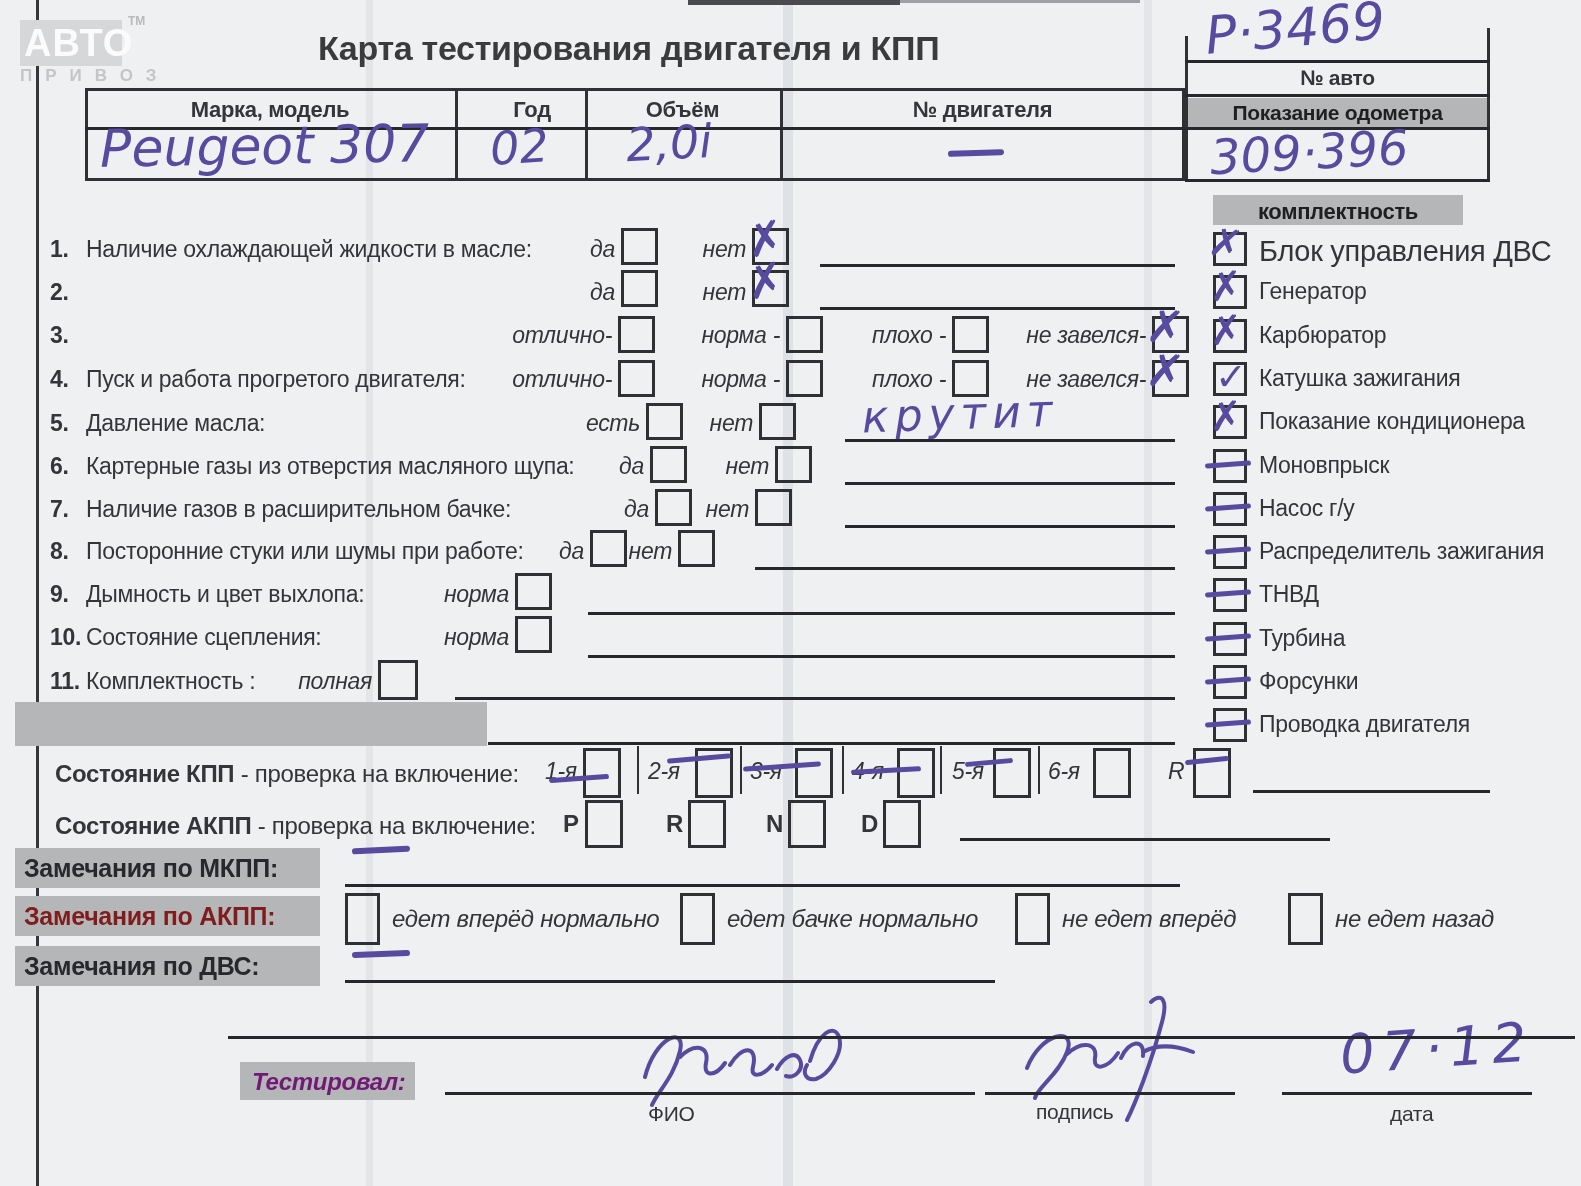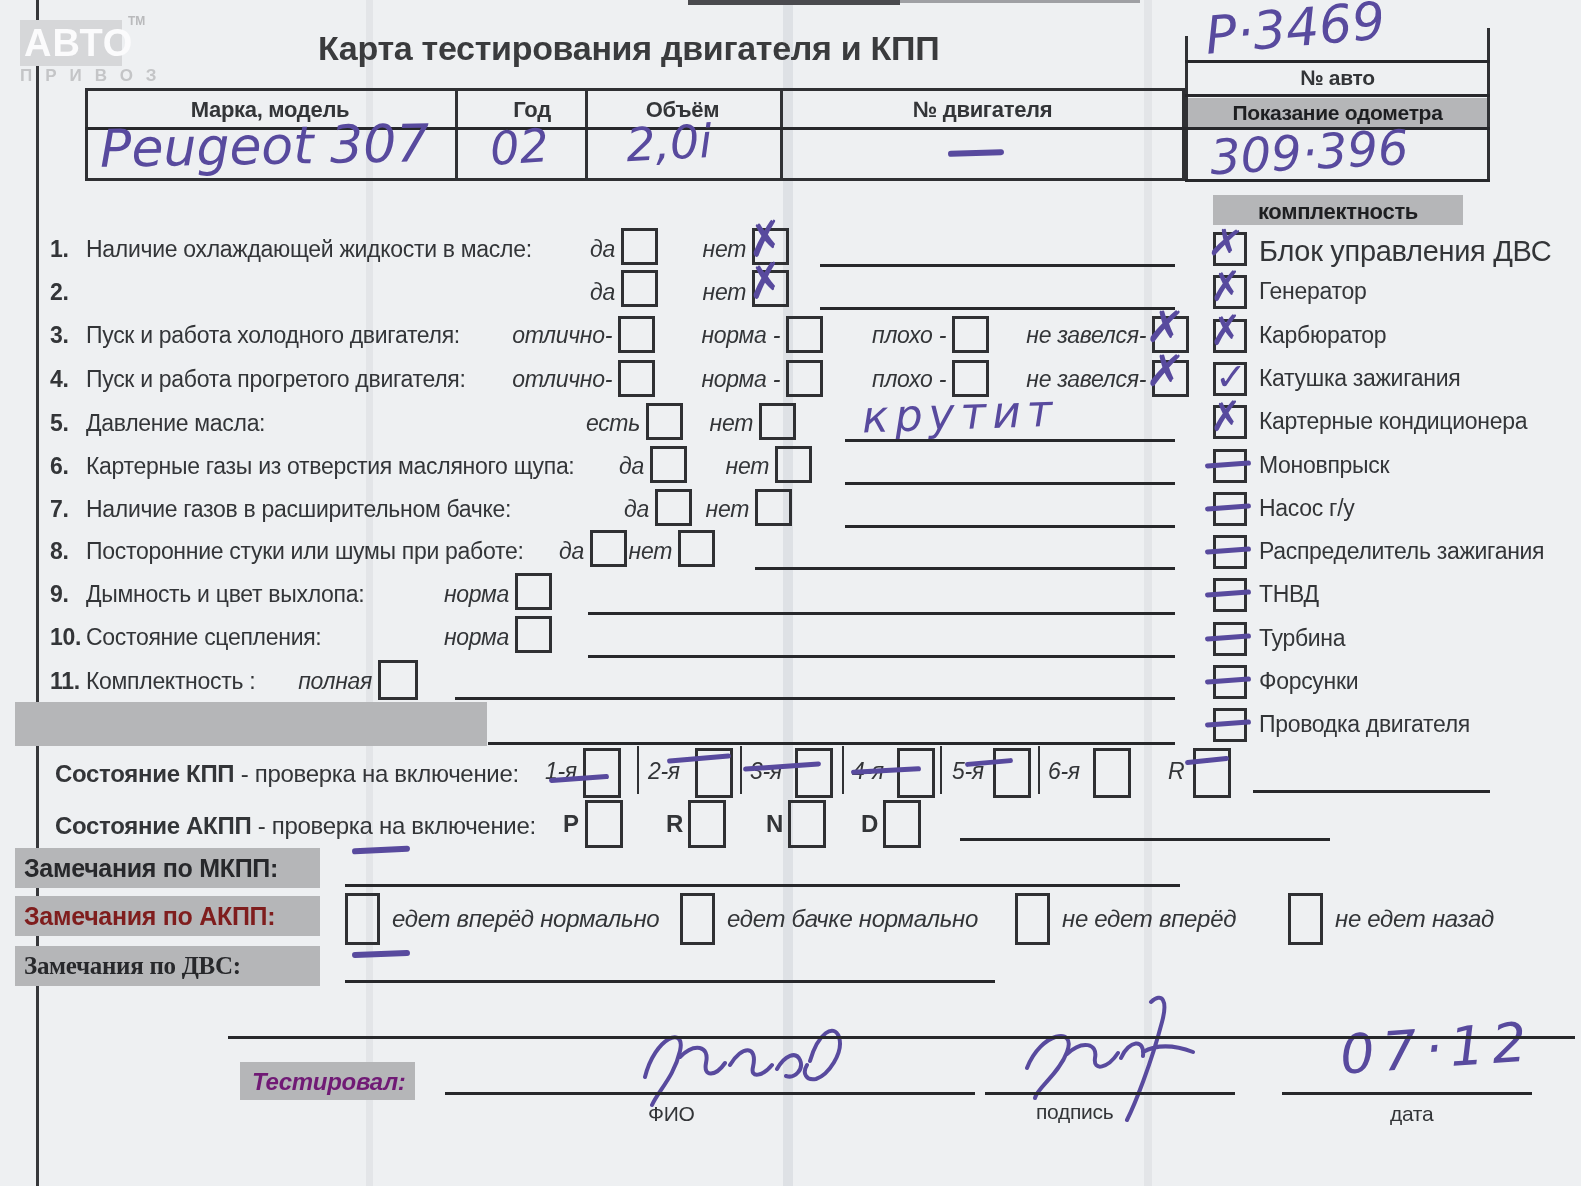--- a/index.html
+++ b/index.html
@@ -81,21 +81,21 @@
   <div class="band" style="left:15px;top:702px;width:472px;height:44px;"></div>
 
   <div class="t" style="left:55px;top:760px;font-size:24px;"><span class="b">Состояние КПП</span><span> - проверка на включение:</span></div>
   <div class="t" style="left:55px;top:812px;font-size:24px;"><span class="b">Состояние АКПП</span><span> - проверка на включение:</span></div>
 
   <div class="band" style="left:15px;top:848px;width:305px;height:40px;"></div>
   <div class="t b" style="left:24px;top:854px;font-size:25px;color:#27282b;">Замечания по МКПП:</div>
   <div class="band" style="left:15px;top:896px;width:305px;height:40px;"></div>
   <div class="t b" style="left:24px;top:902px;font-size:25px;color:#7f1d1d;">Замечания по АКПП:</div>
   <div class="band" style="left:15px;top:946px;width:305px;height:40px;"></div>
-  <div class="t b" style="left:24px;top:952px;font-size:25px;color:#27282b;font-family:Liberation Serif, serif;">Замечания по ДВС:</div>
+  <div class="t b" style="left:24px;top:952px;font-size:25px;color:#27282b;">Замечания по ДВС:</div>
   <div class="dash-mark" style="left:352px;top:847px;width:58px;height:6px;transform:rotate(-3deg);"></div>
   <div class="dash-mark" style="left:352px;top:951px;width:58px;height:6px;transform:rotate(-2deg);"></div>
 
   <div class="band" style="left:240px;top:1062px;width:175px;height:38px;"></div>
   <div class="t b it" style="left:252px;top:1068px;font-size:24px;color:#701a75;">Тестировал:</div>
   <div class="t" style="left:648px;top:1102px;font-size:21px;">ФИО</div>
   <div class="t" style="left:1036px;top:1100px;font-size:21px;">подпись</div>
   <div class="t" style="left:1390px;top:1102px;font-size:21px;">дата</div>
   <div class="hand" style="left:1340px;top:1022px;font-size:54px;transform:rotate(-4deg);letter-spacing:8px;">07·12</div>
 
@@ -115,21 +115,20 @@
     <div class="mark-x" style="left: 746px; top: 216px; font-size: 46px; transform: rotate(-10deg);">✗</div>
     <div class="fl" style="left: 820px; top: 264px; width: 355px;"></div>
     <div class="t b" style="left: 50px; top: 279px; font-size: 23px;">2.</div>
     <div class="t it" style="right: 966px; top: 279px; font-size: 23px;">да</div>
     <div class="box" style="left: 621px; top: 270px; width: 31px; height: 31px;"></div>
     <div class="t it" style="right: 835px; top: 279px; font-size: 23px;">нет</div>
     <div class="box" style="left: 752px; top: 270px; width: 31px; height: 31px;"></div>
     <div class="mark-x" style="left: 746px; top: 258px; font-size: 46px; transform: rotate(-10deg);">✗</div>
     <div class="fl" style="left: 820px; top: 307px; width: 355px;"></div>
     <div class="t b" style="left: 50px; top: 322px; font-size: 23px;">3.</div>
-    <div class="t" style="left: 86px; top: 322px; font-size: 23px;">Пуск и работа холодного двигателя:</div>
     <div class="t it" style="right: 969px; top: 322px; font-size: 23px;">отлично-</div>
     <div class="box" style="left: 618px; top: 316px; width: 31px; height: 31px;"></div>
     <div class="t it" style="right: 801px; top: 322px; font-size: 23px;">норма -</div>
     <div class="box" style="left: 786px; top: 316px; width: 31px; height: 31px;"></div>
     <div class="t it" style="right: 635px; top: 322px; font-size: 23px;">плохо -</div>
     <div class="box" style="left: 952px; top: 316px; width: 31px; height: 31px;"></div>
     <div class="t it" style="right: 435px; top: 322px; font-size: 23px;">не завелся-</div>
     <div class="box" style="left: 1152px; top: 316px; width: 31px; height: 31px;"></div>
     <div class="mark-x" style="left: 1146px; top: 304px; font-size: 46px; transform: rotate(5deg);">✗</div>
     <div class="t b" style="left: 50px; top: 366px; font-size: 23px;">4.</div>
@@ -192,21 +191,21 @@
     <div class="box" style="left: 1213px; top: 275px; width: 28px; height: 28px;"></div>
     <div class="t" style="left: 1259px; top: 278px; font-size: 23px;">Генератор</div>
     <div class="mark-x" style="left: 1209px; top: 266px; font-size: 40px; transform: rotate(-4deg);">✗</div>
     <div class="box" style="left: 1213px; top: 319px; width: 28px; height: 28px;"></div>
     <div class="t" style="left: 1259px; top: 322px; font-size: 23px;">Карбюратор</div>
     <div class="mark-x" style="left: 1209px; top: 310px; font-size: 40px; transform: rotate(-4deg);">✗</div>
     <div class="box" style="left: 1213px; top: 362px; width: 28px; height: 28px;"></div>
     <div class="t" style="left: 1259px; top: 365px; font-size: 23px;">Катушка зажигания</div>
     <div class="mark-check" style="left: 1215px; top: 358px;">✓</div>
     <div class="box" style="left: 1213px; top: 405px; width: 28px; height: 28px;"></div>
-    <div class="t" style="left: 1259px; top: 408px; font-size: 23px;">Картерные кондиционера</div>
+    <div class="t" style="left: 1259px; top: 408px; font-size: 23px;">Показание кондиционера</div>
     <div class="mark-x" style="left: 1209px; top: 396px; font-size: 40px; transform: rotate(-4deg);">✗</div>
     <div class="box" style="left: 1213px; top: 449px; width: 28px; height: 28px;"></div>
     <div class="t" style="left: 1259px; top: 452px; font-size: 23px;">Моновпрыск</div>
     <div class="dash-mark" style="left: 1205px; top: 462px; width: 46px; transform: rotate(-4deg);"></div>
     <div class="box" style="left: 1213px; top: 492px; width: 28px; height: 28px;"></div>
     <div class="t" style="left: 1259px; top: 495px; font-size: 23px;">Насос г/у</div>
     <div class="dash-mark" style="left: 1205px; top: 505px; width: 46px; transform: rotate(-4deg);"></div>
     <div class="box" style="left: 1213px; top: 535px; width: 28px; height: 28px;"></div>
     <div class="t" style="left: 1259px; top: 538px; font-size: 23px;">Распределитель зажигания</div>
     <div class="dash-mark" style="left: 1205px; top: 548px; width: 46px; transform: rotate(-4deg);"></div>

